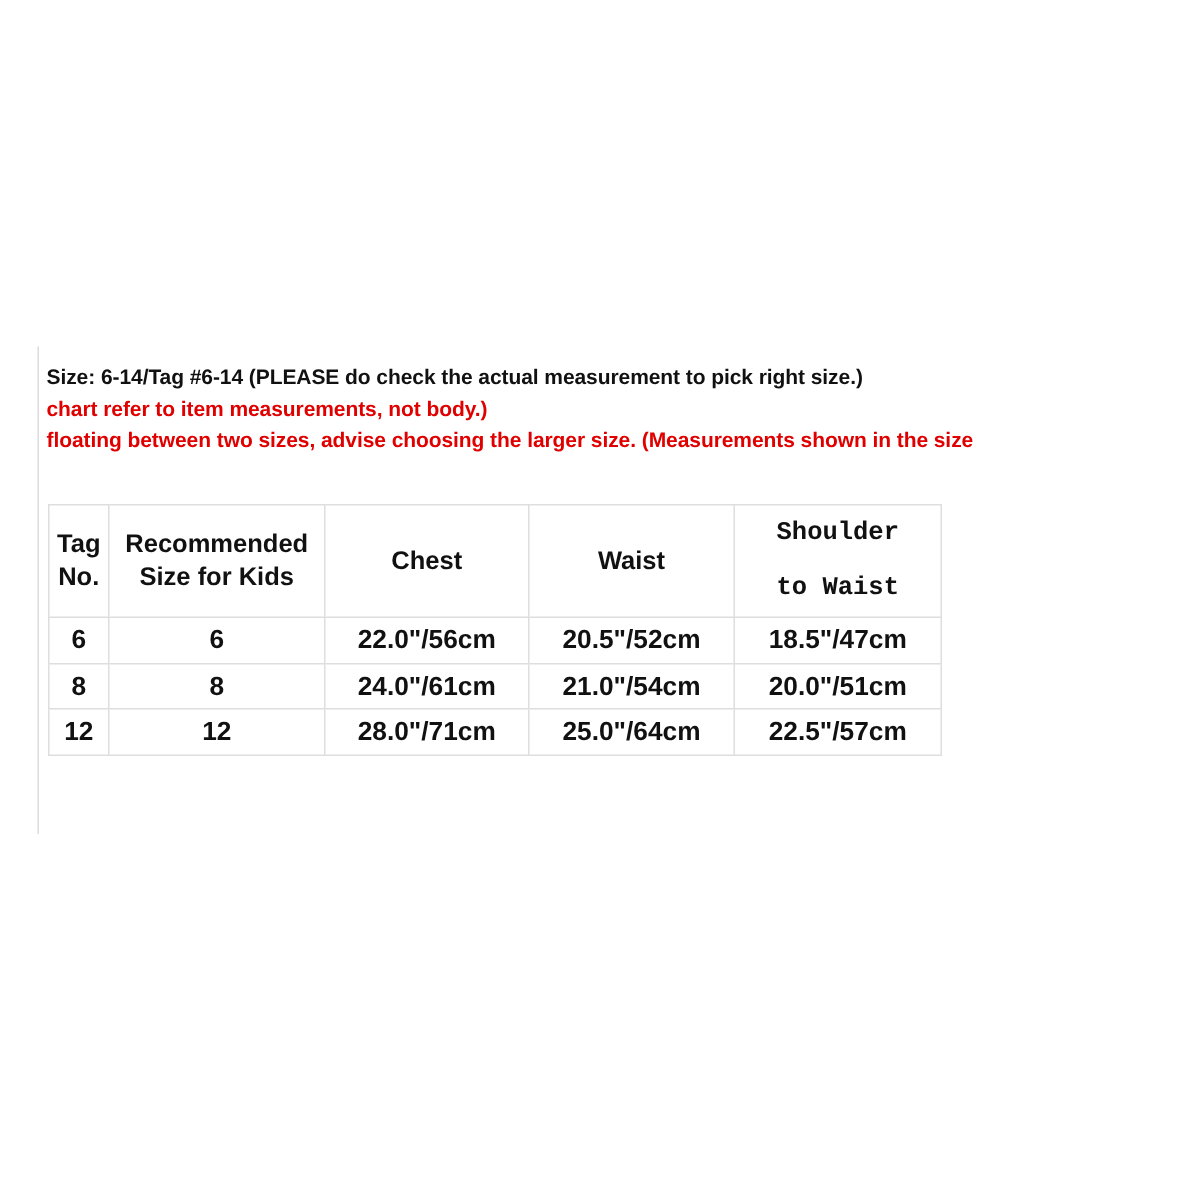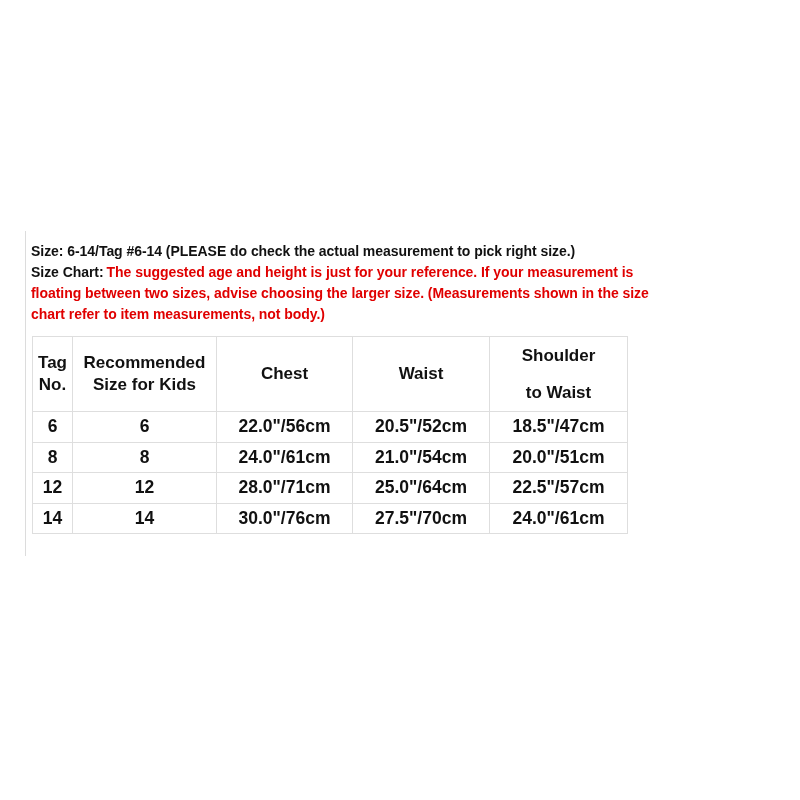--- a/index.html
+++ b/index.html
@@ -54,21 +54,21 @@
       text-align: center;
       vertical-align: middle;
       padding: 0;
       white-space: nowrap;
     }
     table.size-table th {
       height: 66px;
       line-height: 22px;
       font-weight: bold;
     }
-    table.size-table th.tall { line-height: 37px; }
+    table.size-table th.tall { line-height: 37px; font-family: Liberation Mono, monospace; }
     table.size-table td {
       height: 29.5px;
       line-height: 29px;
       font-size: 17.5px;
     }
     .c1 { width: 40px; }
     .c2 { width: 144px; }
     .c3 { width: 136px; }
     .c4 { width: 137px; }
     .c5 { width: 138px; }
@@ -76,25 +76,22 @@
   </style>
 </head>
 <body>
 
 <div class="left-rule"></div>
 
 <div class="intro">
   <div class="line">
     <span class="black">Size: 6-14/Tag #6-14 (</span><span class="black">PLEASE</span><span class="black"> do check the actual measurement to pick right size.)</span>
   </div>
-  <div class="line">
-    <span class="black">Size Chart:</span><span class="gap"></span><span class="red">The suggested age and height is just for your reference. If your measurement is</span>
-  </div>
+  <div class="line red">chart refer to item measurements, not body.)</div>
   <div class="line red">floating between two sizes, advise choosing the larger size. (Measurements shown in the size</div>
-  <div class="line red">chart refer to item measurements, not body.)</div>
 </div>
 
 <table class="size-table">
   <colgroup>
     <col class="c1">
       <col class="c2">
       <col class="c3">
       <col class="c4">
       <col class="c5">
   </colgroup>
@@ -135,21 +132,14 @@
       <td>21.0"/54cm</td>
       <td>20.0"/51cm</td>
     </tr>
     <tr>
       <td>12</td>
       <td>12</td>
       <td>28.0"/71cm</td>
       <td>25.0"/64cm</td>
       <td>22.5"/57cm</td>
     </tr>
-    <tr>
-      <td>14</td>
-      <td>14</td>
-      <td>30.0"/76cm</td>
-      <td>27.5"/70cm</td>
-      <td>24.0"/61cm</td>
-    </tr>
   </tbody>
 </table>
 
 </body></html>

